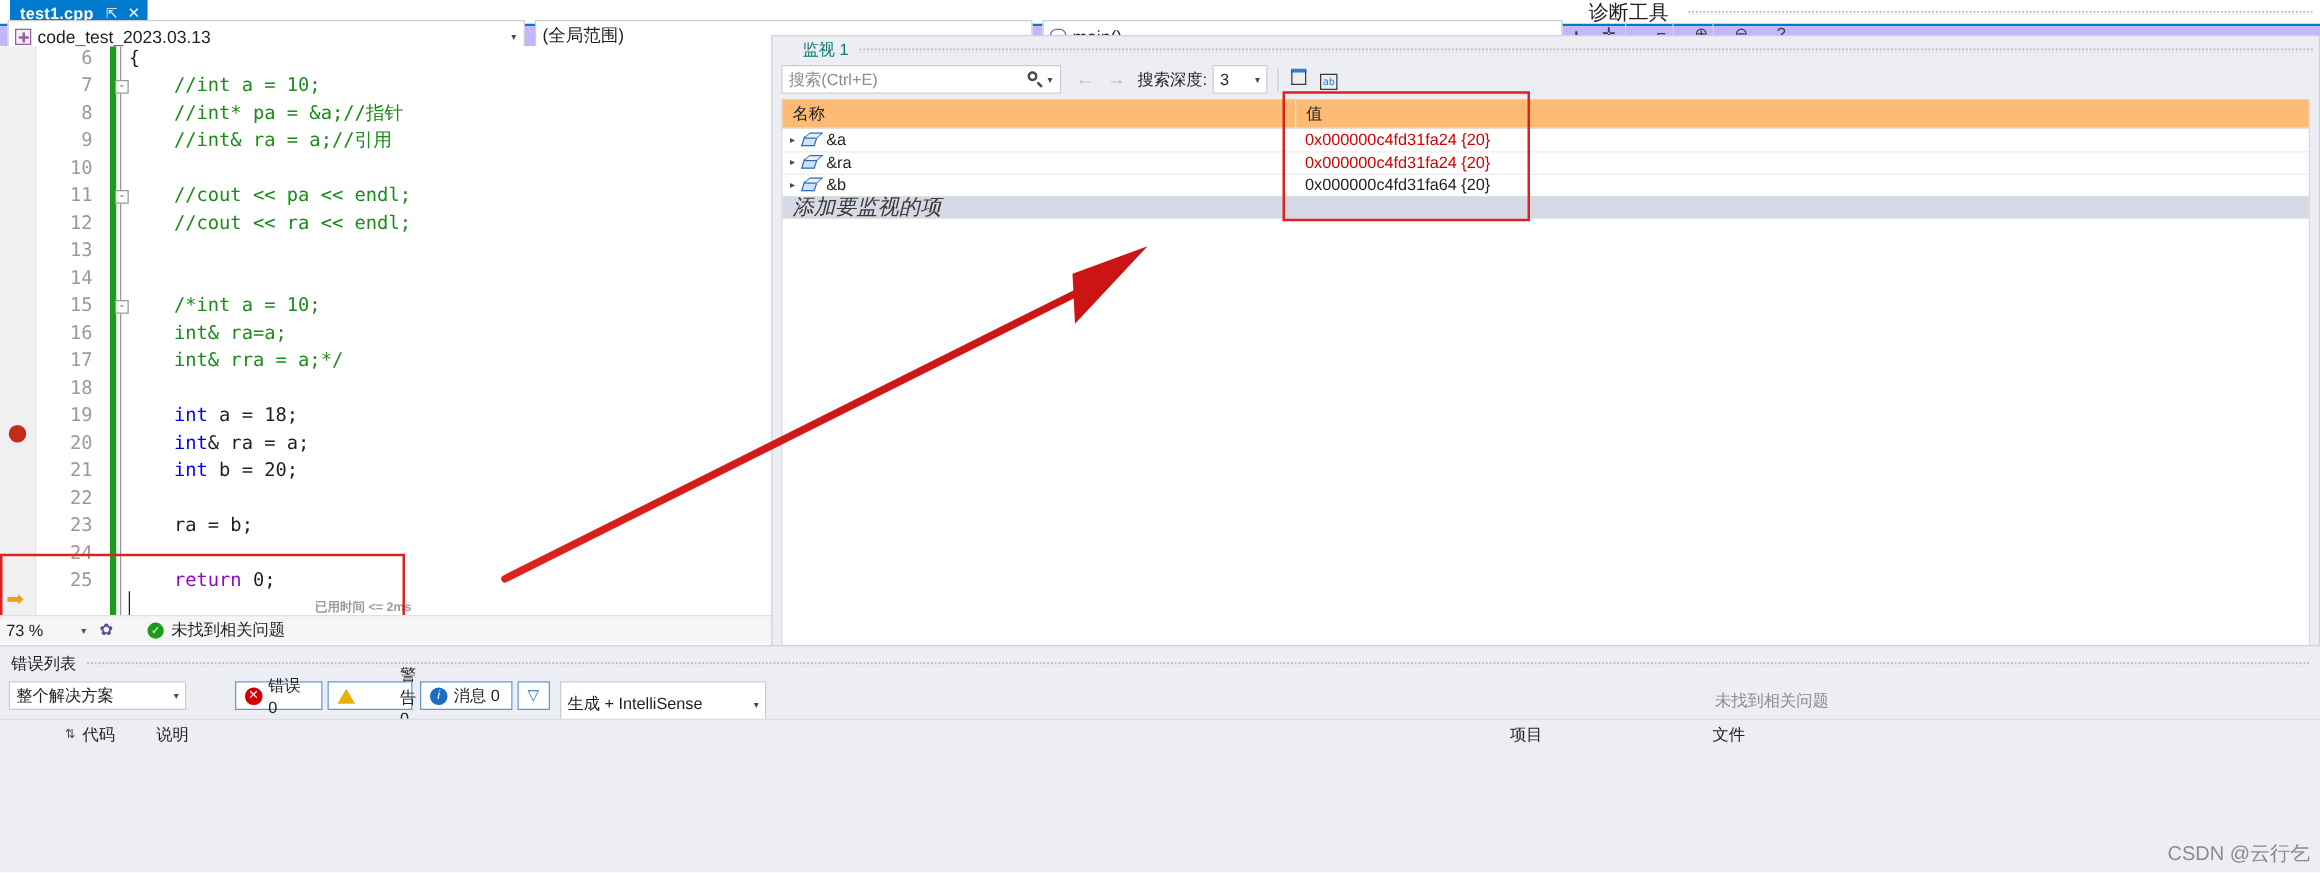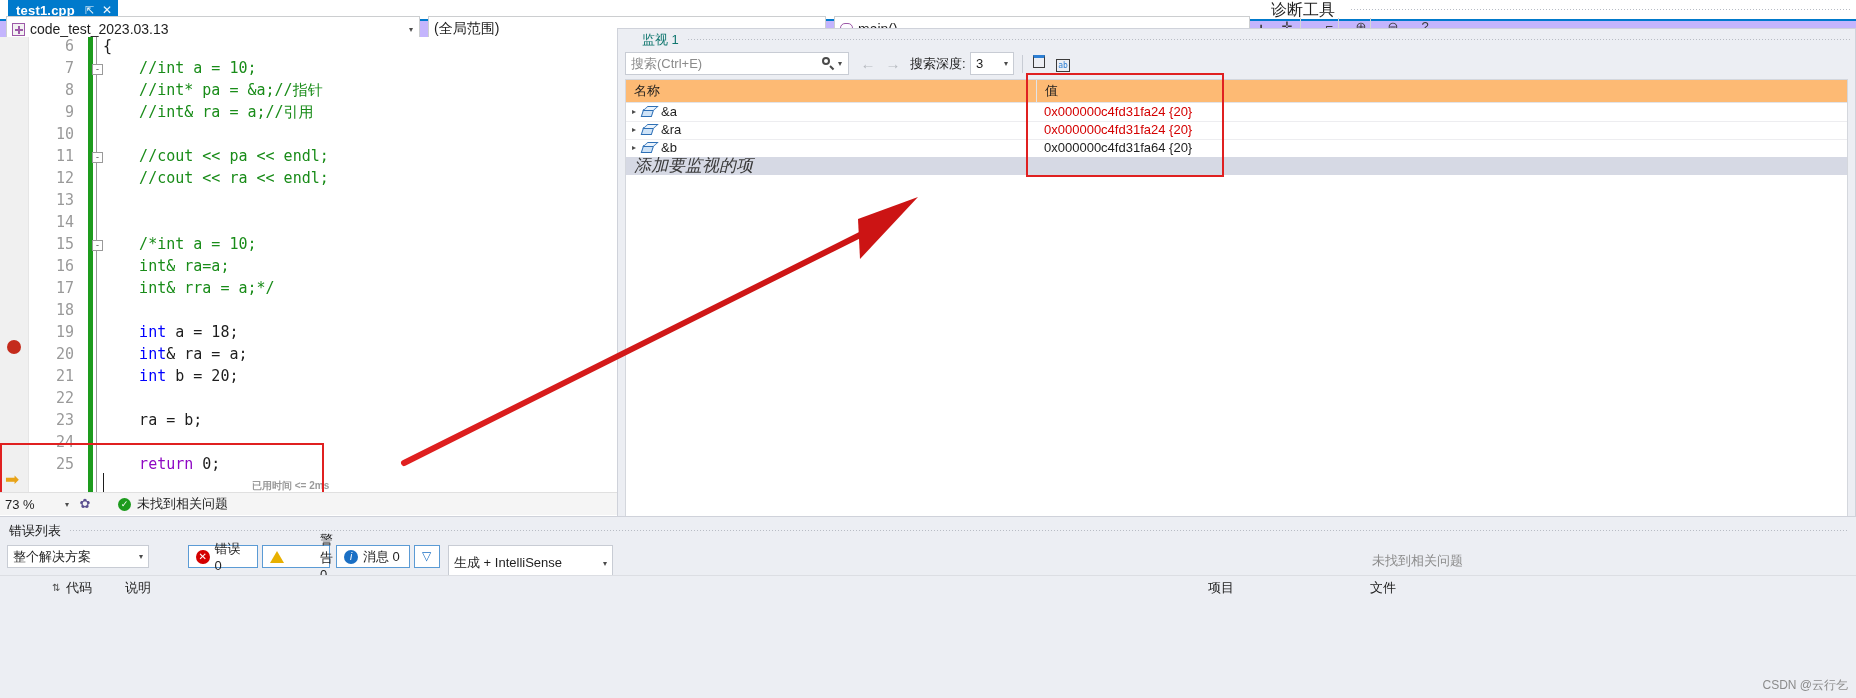--- a/index.html
+++ b/index.html
@@ -684,21 +684,21 @@
     color: #1e1e1e;
   }
   #elc-sort { left: 52px; font-size: 10px; color: #4a4a4a; }
   #elc-code { left: 66px; }
   #elc-desc { left: 125px; }
   #elc-proj { left: 1208px; }
   #elc-file { left: 1370px; }
   #el-watermark {
     position: absolute;
     right: 8px; bottom: 4px;
-    font-size: 12px;
+    font-size: 16px;
     color: #8b8b8b;
   }
 </style>
 </head>
 <body>
 
 <div id="tab-strip">
   <div id="file-tab">
     <span class="tab-title">test1.cpp</span>
     <span class="tab-pin">⇱</span>

